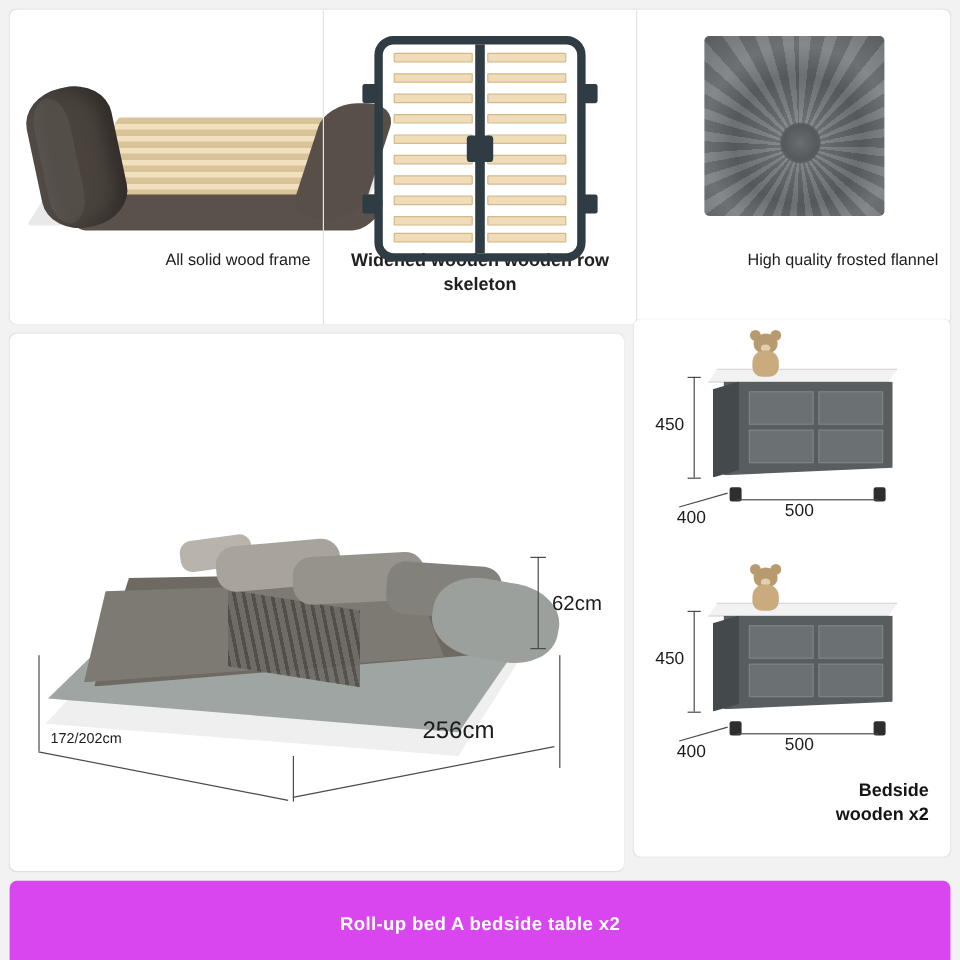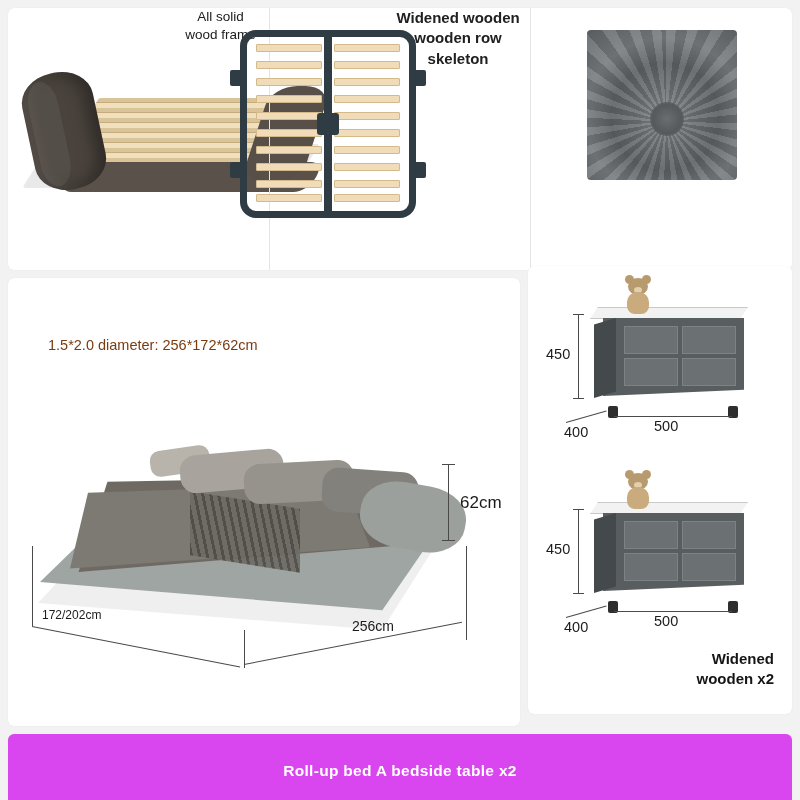--- a/index.html
+++ b/index.html
@@ -33,22 +33,22 @@
     left: 8px;
     top: 8px;
     width: 784px;
     height: 262px;
     display: flex;
   }
   .feature {
     flex: 1;
     position: relative;
     display: flex;
-    flex-direction: row;
-    align-items: flex-start;
+    flex-direction: column;
+    align-items: flex-end;
     justify-content: flex-start;
   }
   .feature + .feature {
     border-left: 1px solid #e4e4e4;
   }
   .feature .art {
     height: 200px;
     width: 100%;
     position: relative;
   }
@@ -318,28 +318,28 @@
       <div class="cap">Widened wooden wooden row skeleton</div>
     </div>
 
     <div class="feature">
       <div class="art">
         <div class="swatch">
           <div class="sw-s"></div>
           <div class="sw-c"></div>
         </div>
       </div>
+      <div class="cap">High quality frosted flannel</div>
     </div>
 
   </div>
 
   <div class="panel bedpanel">
 
     <div class="dims">
-      <div>1.5*2.0 diameter: 256*172*62cm</div>
     </div>
 
     <div class="bed">
       <div class="plat"></div>
       <div class="frame2"></div>
       <div class="mattress"></div>
       <div class="blanket"></div>
       <div class="stripe"></div>
       <div class="headrest"></div>
       <div class="pillow p1"></div>
@@ -353,21 +353,21 @@
     <div class="mline" style="left:434px; top:262px; width:13px; height:1px;"></div>
     <div class="mlabel" style="left:452px; top:215px; font-size:17px;">62cm</div>
 
     <div class="mline" style="left:24px; top:268px; width:1px; height:80px;"></div>
     <div class="mline" style="left:236px; top:352px; width:1px; height:38px;"></div>
     <div class="mline" style="left:24px; top:348px; width:212px; height:1px; transform:rotate(11deg); transform-origin:left center;"></div>
     <div class="mlabel" style="left:34px; top:330px; font-size:12px;">172/202cm</div>
 
     <div class="mline" style="left:236px; top:386px; width:222px; height:1px; transform:rotate(-11deg); transform-origin:left center;"></div>
     <div class="mline" style="left:458px; top:268px; width:1px; height:94px;"></div>
-    <div class="mlabel" style="left:344px; top:340px; font-size:14px;text-align:center;">256cm</div>
+    <div class="mlabel" style="left:344px; top:320px; font-size:20px;text-align:center;">256cm</div>
 
   </div>
 
   <div class="panel nspanel">
 
     <div>
       <div class="ns" style="left:66px; top:50px;">
         <div class="top"></div>
         <div class="body"></div>
         <div class="side"></div>
@@ -426,21 +426,21 @@
       <div class="mlabel" style="left:18px; top:275px;">450</div>
 
       <div class="mline" style="left:38px; top:351px; width:42px; height:1px; transform:rotate(-16deg); transform-origin:left center;"></div>
       <div class="mlabel" style="left:36px; top:353px;">400</div>
 
       <div class="mline" style="left:86px; top:345px; width:118px; height:1px;"></div>
       <div class="mlabel" style="left:126px; top:347px;">500</div>
     </div>
 
     <div class="ns-label">
-      <div>Widened</div>
+      <div>Bedside</div>
       <div>wooden x2</div>
     </div>
 
   </div>
 
   <div class="bottombar">
     <span>Roll-up bed A bedside table x2</span>
   </div>
 
 </div>

